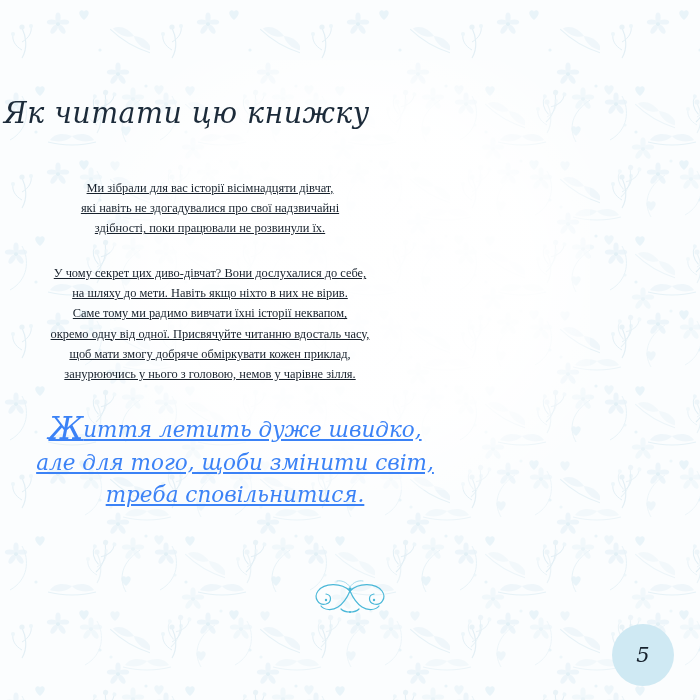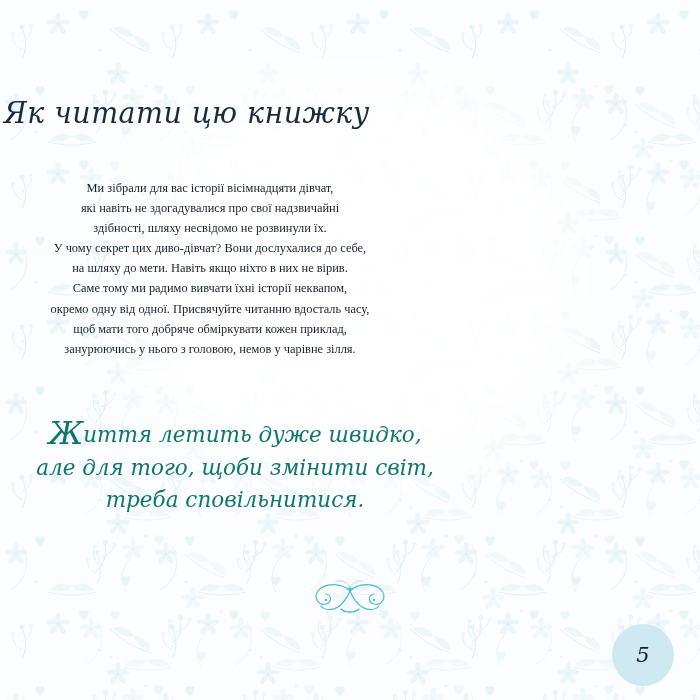--- a/index.html
+++ b/index.html
@@ -63,34 +63,36 @@
     white-space: nowrap;
     transform: scaleX(0.98);
   }
 
   .body-block {
     width: 420px;
     text-align: center;
     color: #17212c;
     font-size: 12.4px;
     line-height: 1.62;
+    text-decoration: underline;
   }
   .body-block.first { margin-top: 48px; }
-  .body-block.mid   { margin-top: 0; }
+  .body-block.mid   { margin-top: 25px; }
   .body-block.third { }
 
   .pullquote {
-    margin-top: 60px;
+    margin-top: 30px;
     width: 470px;
     text-align: center;
     font-family: "DejaVu Serif", serif;
     font-style: italic;
     font-size: 21.5px;
     line-height: 1.52;
-    color: #0f766e;
+    color: #3b82f6;
+    text-decoration: underline;
   }
   .pullquote .line { display: block; white-space: nowrap; }
   .pullquote .dropcap {
     font-size: 31px;
     line-height: 0;
     vertical-align: -2px;
   }
 
   
   .ornament {
@@ -182,32 +184,32 @@
 
   <div class="text-wash"></div>
 
   <div class="content">
 
     <div class="chapter-title">Як читати цю книжку</div>
 
     <div class="body-block first">
       <div>Ми зібрали для вас історії вісімнадцяти дівчат,</div>
       <div>які навіть не здогадувалися про свої надзвичайні</div>
-      <div>здібності, шляху несвідомо не розвинули їх.</div>
+      <div>здібності, поки працювали не розвинули їх.</div>
     </div>
 
     <div class="body-block mid">
       <div>У чому секрет цих диво-дівчат? Вони дослухалися до себе,</div>
       <div>на шляху до мети. Навіть якщо ніхто в них не вірив.</div>
     </div>
 
     <div class="body-block third">
       <div>Саме тому ми радимо вивчати їхні історії неквапом,</div>
       <div>окремо одну від одної. Присвячуйте читанню вдосталь часу,</div>
-      <div>щоб мати того добряче обміркувати кожен приклад,</div>
+      <div>щоб мати змогу добряче обміркувати кожен приклад,</div>
       <div>занурюючись у нього з головою, немов у чарівне зілля.</div>
     </div>
 
     <div class="pullquote">
       <span class="line"><span class="dropcap">Ж</span><span>иття летить дуже швидко,</span></span>
       <span class="line">але для того, щоби змінити світ,</span>
       <span class="line">треба сповільнитися.</span>
     </div>
 
   </div>

